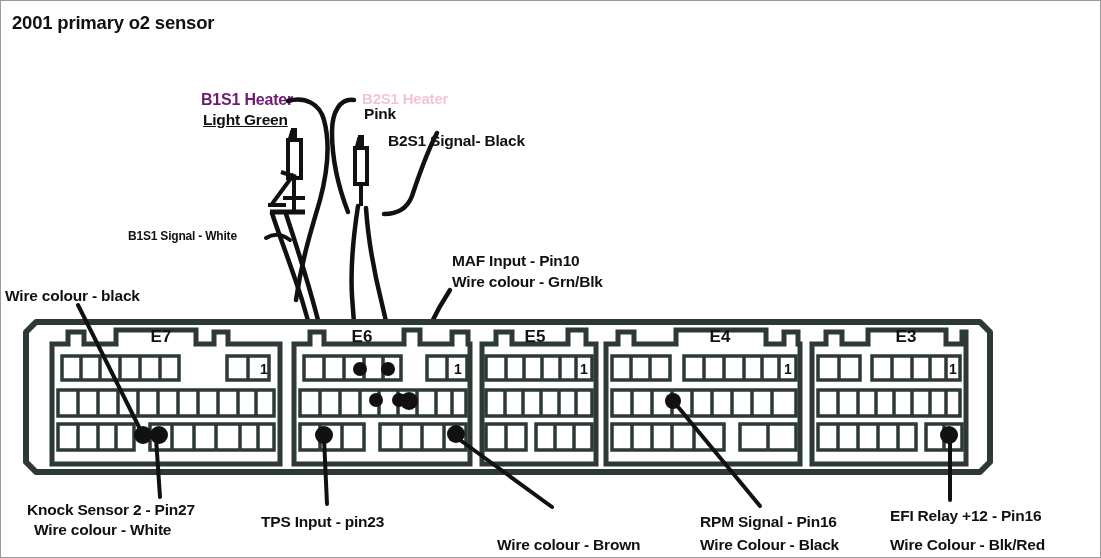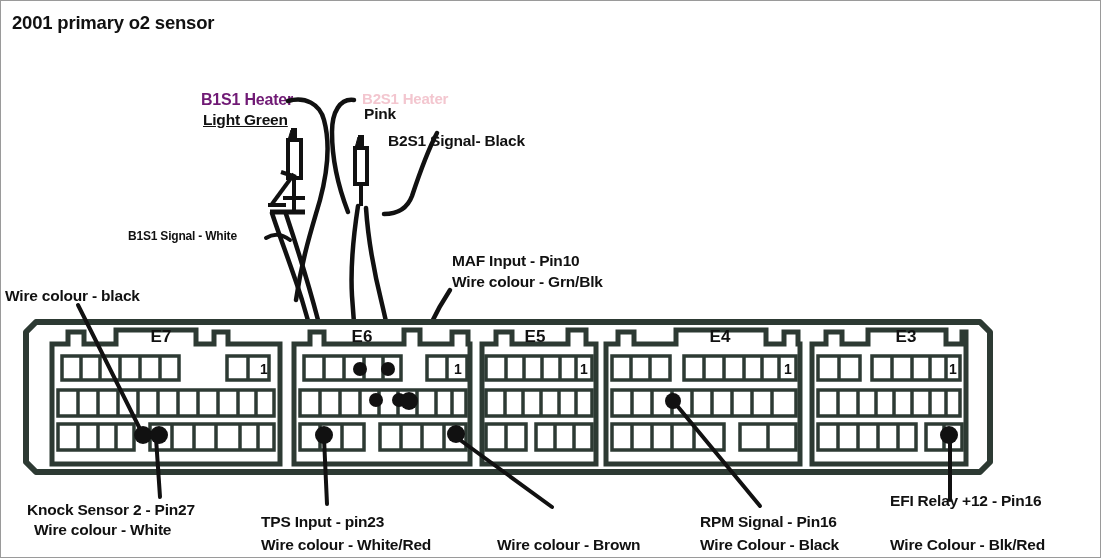--- a/index.html
+++ b/index.html
@@ -71,28 +71,27 @@
 
   <div class="txt lbl" style="left:452px; top:252px;">MAF Input - Pin10</div>
   <div class="txt lbl" style="left:452px; top:273px;">Wire colour - Grn/Blk</div>
 
   <div class="txt lbl" style="left:5px; top:287px;">Wire colour - black</div>
 
   <div class="txt lbl" style="left:27px; top:501px;">Knock Sensor 2 - Pin27</div>
   <div class="txt lbl" style="left:34px; top:521px;">Wire colour - White</div>
 
   <div class="txt lbl" style="left:261px; top:513px;">TPS Input - pin23</div>
-  <div class="txt lbl" style="left:261px; top:536px;">Wire colour - White/Red</div>
 
   <div class="txt lbl" style="left:497px; top:536px;">Wire colour - Brown</div>
 
   <div class="txt lbl" style="left:700px; top:513px;">RPM Signal - Pin16</div>
   <div class="txt lbl" style="left:700px; top:536px;">Wire Colour - Black</div>
 
-  <div class="txt lbl" style="left:890px; top:492px;">EFI Relay +12 - Pin16</div>
+  <div class="txt lbl" style="left:890px; top:507px;">EFI Relay +12 - Pin16</div>
   <div class="txt lbl" style="left:890px; top:536px;">Wire Colour - Blk/Red</div>
 
   <svg class="layer" viewBox="0 0 1101 558" xmlns="http://www.w3.org/2000/svg">
 
     <g stroke="#111" fill="#111">
       <rect x="288" y="140" width="13" height="38" fill="none" stroke="#111" stroke-width="4"></rect>
       <path d="M291 130 L296 140 L288 140 Z" fill="#111"></path>
       <line x1="294" y1="128" x2="294" y2="141" stroke="#111" stroke-width="6"></line>
       <line x1="294" y1="178" x2="294" y2="212" stroke="#111" stroke-width="4"></line>
       <line x1="281" y1="172" x2="296" y2="177" stroke="#111" stroke-width="4"></line>

